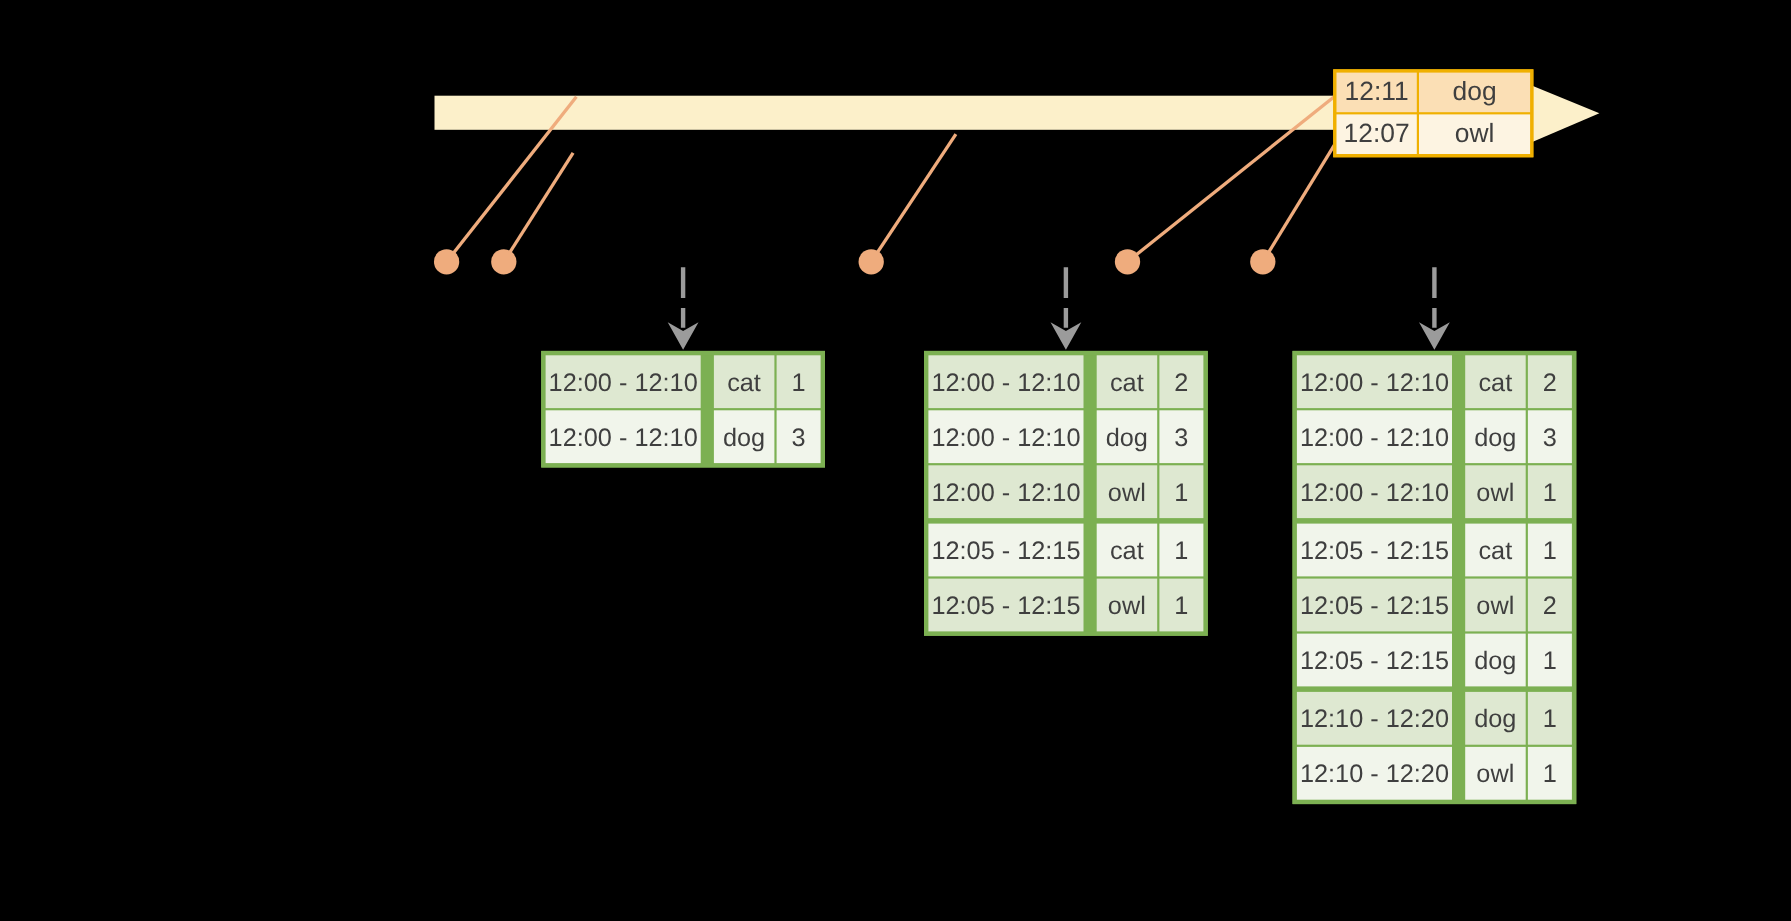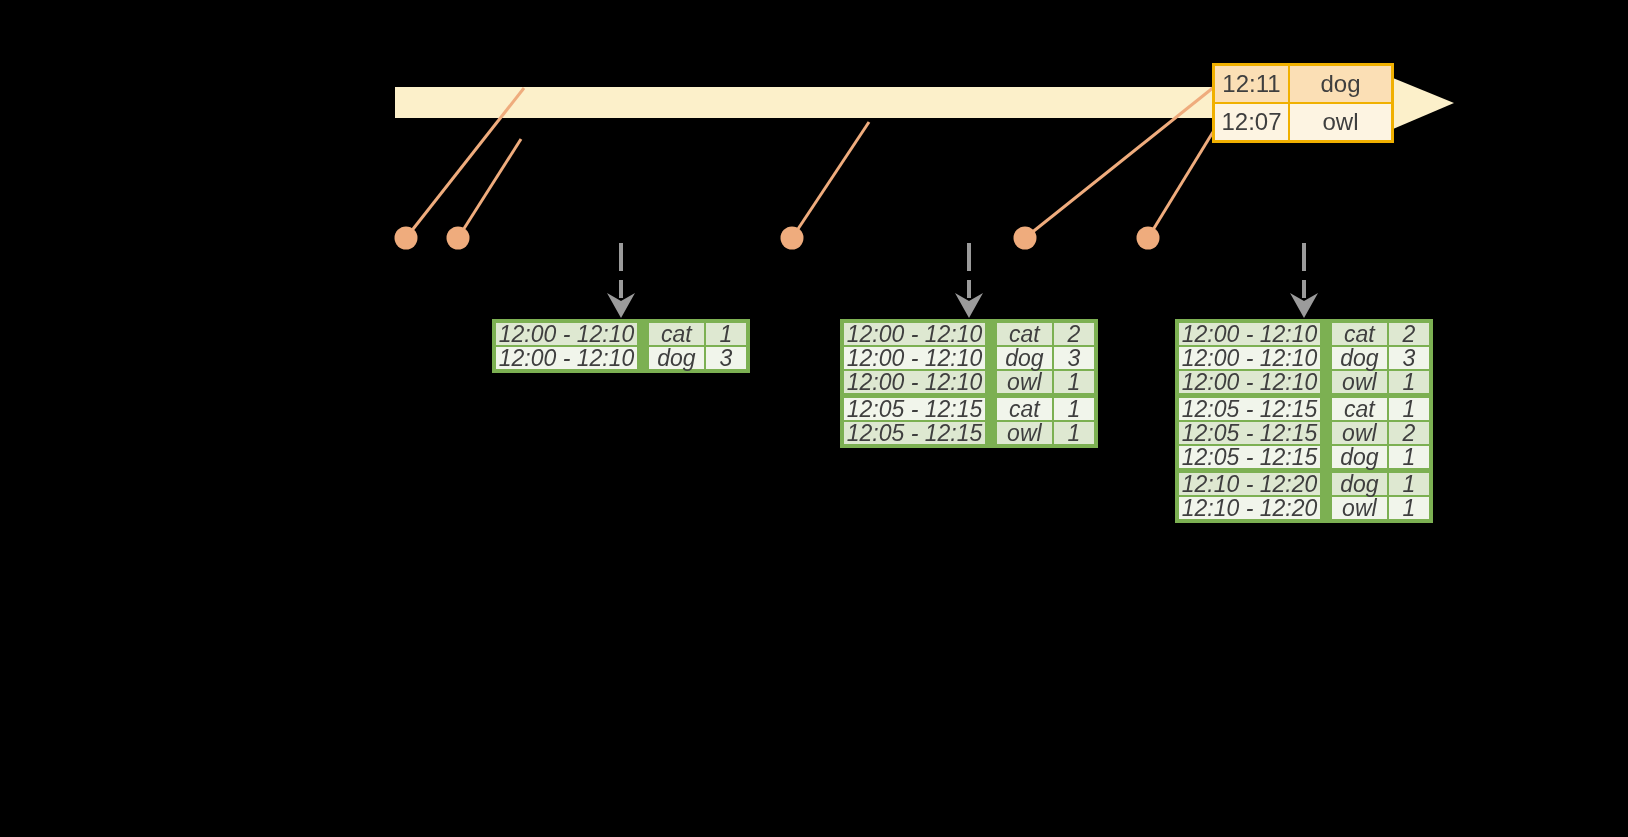--- a/index.html
+++ b/index.html
@@ -13,21 +13,21 @@
   svg.overlay{position:absolute;left:0;top:0;z-index:1;}
 
   
   .ebox{position:absolute;display:grid;gap:2px;background:#F0B000;border:3px solid #F0B000;z-index:2;}
   .ecell{display:flex;align-items:center;justify-content:center;font-size:24px;color:#3F3F3F;}
   .peach{background:#FBDFB5;}
   .cream{background:#FDF4E2;}
 
   
   .rtable{position:absolute;border:4px solid #7CB052;background:#7CB052;width:250px;z-index:2;}
-  .rrow{display:flex;height:22px;font-style:italic;}
+  .rrow{display:flex;height:48px;}
   .rrow + .rrow{margin-top:2px;}
   .rrow.group-start{margin-top:5px;}
   .rcell{display:flex;align-items:center;justify-content:center;font-size:23px;color:#3F3F3F;}
   .w-window{width:147px;}
   .w-word{width:57px;margin-left:12px;}
   .w-count{width:42px;margin-left:2px;}
   .rrow.shade-a .rcell{background:#DEE8D1;}
   .rrow.shade-b .rcell{background:#F1F5EB;}
 </style>
 </head>

